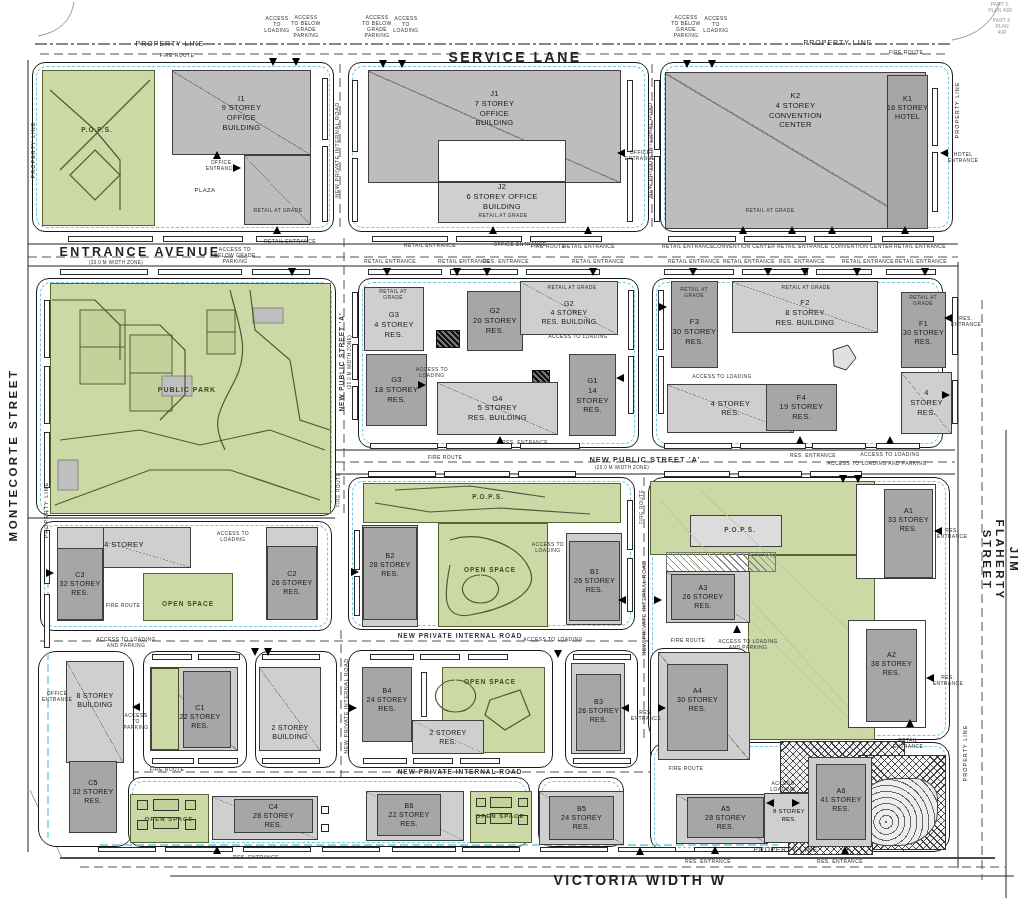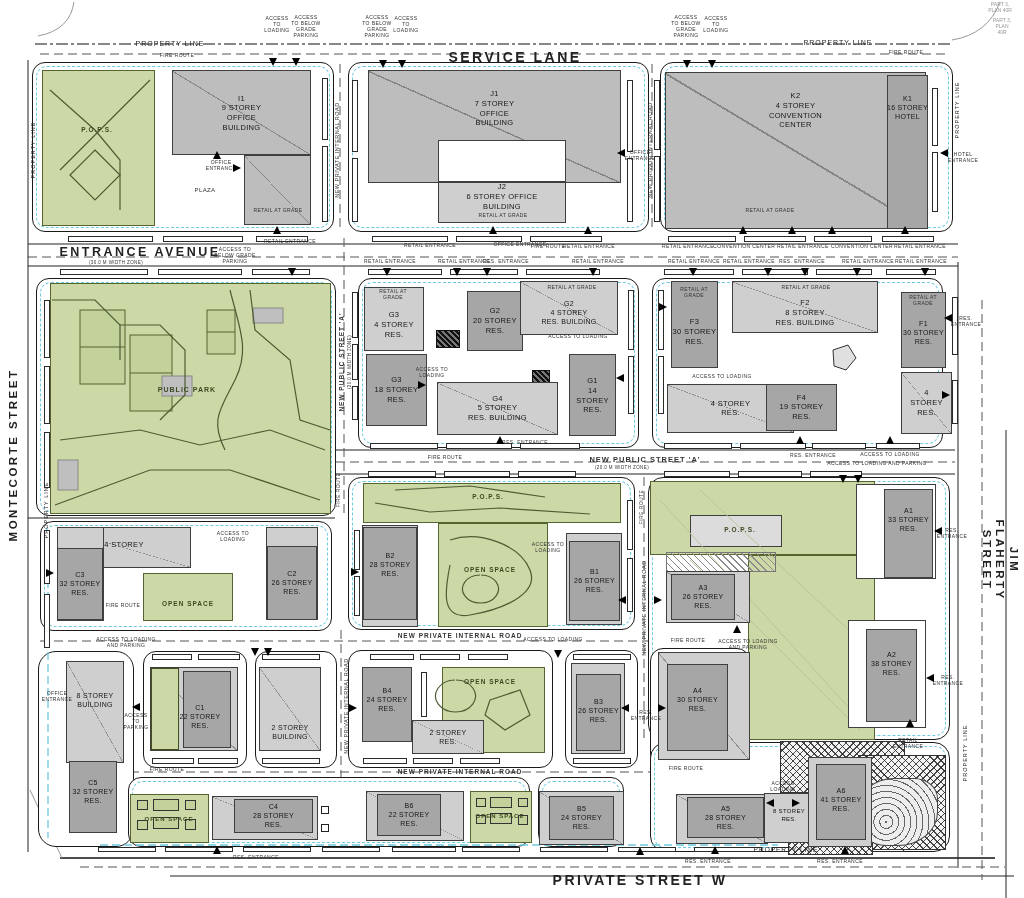--- a/index.html
+++ b/index.html
@@ -425,21 +425,21 @@
       <div class="blab" style="left: 725.5px; top: 817.5px; font-size: 7px; transform: translate(-50%, -50%);">A5
 28 STOREY
 RES.</div>
       <div class="blab" style="left: 789px; top: 816px; font-size: 6px; transform: translate(-50%, -50%);">8 STOREY
 RES.</div>
       <div class="blab" style="left: 841px; top: 800px; font-size: 7px; transform: translate(-50%, -50%);">A6
 41 STOREY
 RES.</div>
       <div class="lab st" style="left: 515px; top: 57px; font-size: 14px; transform: translate(-50%, -50%) rotate(0deg);">SERVICE LANE</div>
       <div class="lab st" style="left: 140px; top: 252px; font-size: 12.5px; transform: translate(-50%, -50%) rotate(0deg);">ENTRANCE AVENUE</div>
-      <div class="lab st" style="left: 640px; top: 880px; font-size: 14px; transform: translate(-50%, -50%) rotate(0deg);">PRIVATE STREET W</div>
+      <div class="lab st" style="left: 640px; top: 880px; font-size: 14px; transform: translate(-50%, -50%) rotate(0deg);">VICTORIA WIDTH W</div>
       <div class="lab st" style="left: 14px; top: 455px; font-size: 11.5px; transform: translate(-50%, -50%) rotate(-90deg);">MONTECORTE STREET</div>
       <div class="lab st" style="left: 1000px; top: 560px; font-size: 11.5px; transform: translate(-50%, -50%) rotate(90deg);">JIM FLAHERTY STREET</div>
       <div class="lab st2" style="left: 645px; top: 460px; font-size: 7.5px; transform: translate(-50%, -50%) rotate(0deg);">NEW PUBLIC STREET 'A'</div>
       <div class="lab st2" style="left: 342px; top: 362px; font-size: 6.5px; transform: translate(-50%, -50%) rotate(-90deg);">NEW PUBLIC STREET 'A'</div>
       <div class="lab st2" style="left: 460px; top: 636px; font-size: 6.5px; transform: translate(-50%, -50%) rotate(0deg);">NEW PRIVATE INTERNAL ROAD</div>
       <div class="lab st2" style="left: 460px; top: 772px; font-size: 6.5px; transform: translate(-50%, -50%) rotate(0deg);">NEW PRIVATE INTERNAL ROAD</div>
       <div class="lab st3" style="left: 337px; top: 150px; font-size: 5.5px; transform: translate(-50%, -50%) rotate(-90deg);">NEW PRIVATE INTERNAL ROAD</div>
       <div class="lab st3" style="left: 650px; top: 150px; font-size: 5.5px; transform: translate(-50%, -50%) rotate(-90deg);">NEW PRIVATE INTERNAL ROAD</div>
       <div class="lab st3" style="left: 644px; top: 608px; font-size: 5.5px; transform: translate(-50%, -50%) rotate(-90deg);">NEW PRIVATE INTERNAL ROAD</div>
       <div class="lab st3" style="left: 346px; top: 706px; font-size: 5.5px; transform: translate(-50%, -50%) rotate(-90deg);">NEW PRIVATE INTERNAL ROAD</div>

